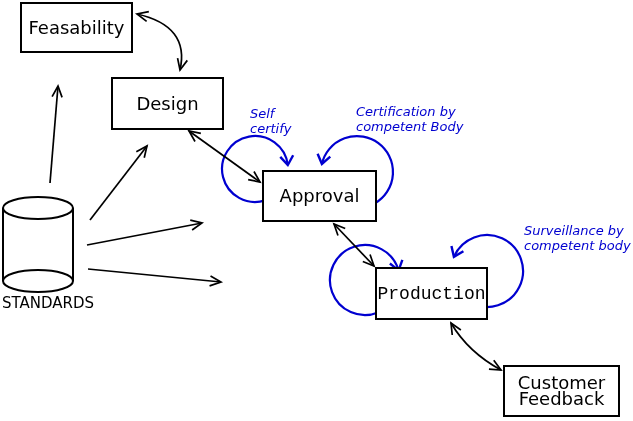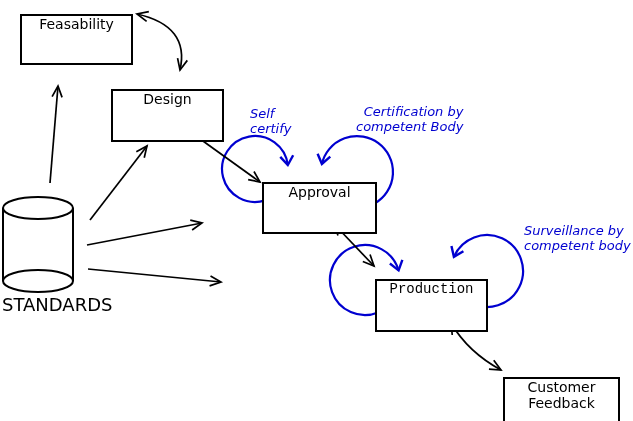--- a/index.html
+++ b/index.html
@@ -16,33 +16,33 @@
   .thick { stroke-width: 2; }
   .blue-stroke { stroke: var(--blue); stroke-width: 2.2; fill: none; }
   .marker-black { stroke: var(--ink); stroke-width: 1.7; fill: none; }
   .marker-blue  { stroke: var(--blue); stroke-width: 2.4; fill: none; }
   .node {
     position: absolute; z-index: 2;
     box-sizing: border-box;
     background: var(--bg);
     border: 2px solid var(--ink);
     display: flex; flex-direction: column;
-    align-items: center; justify-content: flex-start;
-    font-size: 14px; color: var(--ink);
-    line-height: 16px; text-align: center; margin-top: 12px;
+    align-items: center; justify-content: center;
+    font-size: 18px; color: var(--ink);
+    line-height: 16px; text-align: center;
   }
   .annotation {
     position: absolute; z-index: 2;
     font-size: 13px; line-height: 15px;
     color: var(--blue); white-space: nowrap;
   }
   .annotation span { display: block; font-style: italic; }
   .black-label {
     position: absolute; z-index: 2;
-    font-size: 18px; color: var(--ink); white-space: nowrap; text-align: right;
+    font-size: 15px; color: var(--ink); white-space: nowrap; text-align: right;
   }
 </style>
 </head>
 <body>
 
 <div id="canvas">
 
   <svg id="wires" width="633" height="421" viewBox="0 0 633 421">
     <defs>
       <marker id="ab-end" markerUnits="userSpaceOnUse" markerWidth="30" markerHeight="24" refX="0" refY="0" orient="auto" overflow="visible">
@@ -99,21 +99,21 @@
     <span>Feedback</span>
   </div>
 
   <div class="black-label" style="left:2px; top:294px;">STANDARDS</div>
 
   <div class="annotation" style="left:250px; top:106px;">
     <span>Self</span>
     <span>certify</span>
   </div>
 
-  <div class="annotation" style="left:356px; top:104px;text-align:right;">
+  <div class="annotation" style="left:356px; top:104px;">
     <span>Certification by</span>
     <span>competent Body</span>
   </div>
 
   <div class="annotation" style="left:524px; top:223px;">
     <span>Surveillance by</span>
     <span>competent body</span>
   </div>
 
 

